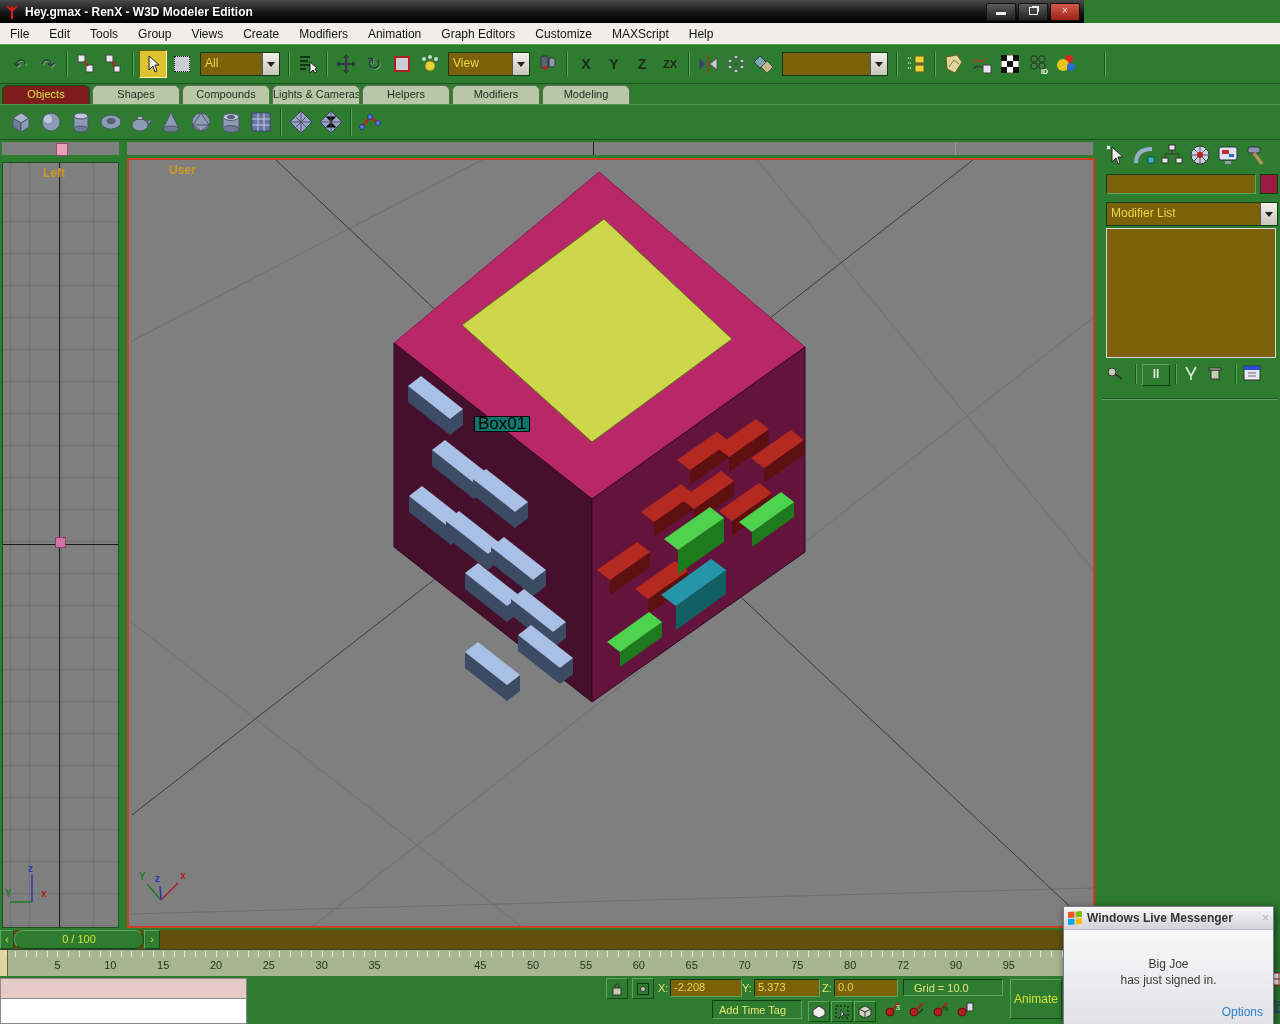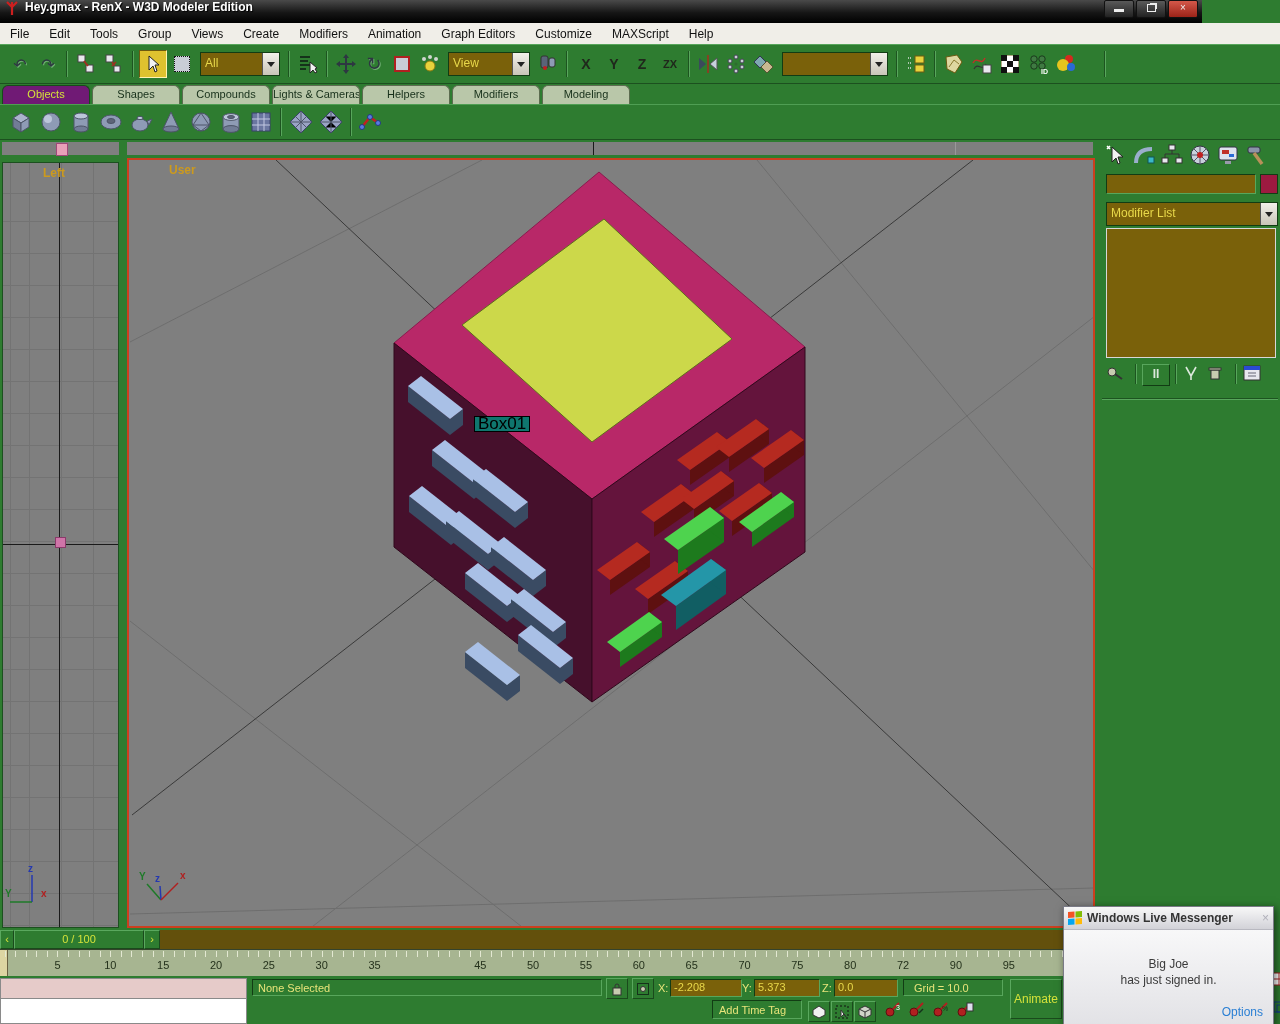--- a/index.html
+++ b/index.html
@@ -1,19 +1,19 @@
 <!DOCTYPE html>
 <html><head>
 <meta charset="utf-8">
 <style>
   html,body{margin:0;padding:0;}
   body{width:1280px;height:1024px;position:relative;background:#2e7c30;font-family:"Liberation Sans",sans-serif;overflow:hidden;}
   .abs{position:absolute;}
   
-  .titlebar{left:0;top:0;width:1202px;height:23px;background:linear-gradient(#4a4a4a,#161616 55%,#000);display:flex;color:#fff;}
+  .titlebar{left:0;top:0;width:1084px;height:23px;background:linear-gradient(#4a4a4a,#161616 55%,#000);display:flex;align-items:center;color:#fff;}
   .titlebar .ttext{font-size:12px;font-weight:bold;margin-left:5px;text-shadow:1px 1px 1px #000;}
   .gmaxicon{width:16px;height:16px;margin-left:4px;}
   .winbtns{margin-left:auto;display:flex;gap:2px;margin-right:4px;}
   .winbtn{width:28px;height:16px;border-radius:2px;background:linear-gradient(#5a5a5a,#222);border:1px solid #111;color:#eee;font-size:10px;line-height:14px;text-align:center;}
   .winbtn.close{background:linear-gradient(#d4584a,#9c2318);}
   
   .menubar{left:0;top:23px;width:1280px;height:21px;background:#f0eee8;border-bottom:2px solid #2e7c30;display:flex;align-items:center;}
   .mitem{font-size:12px;color:#111;padding:2px 10px;}
   
   .toolbar{left:0;top:44px;width:1280px;height:40px;background:#2e7c30;border-top:1px solid #57a55b;border-bottom:1px solid #1c501f;display:flex;align-items:center;padding-left:6px;box-sizing:border-box;}
@@ -22,21 +22,21 @@
   .tsep{width:1px;height:26px;background:#1d5420;border-right:1px solid #58a65c;margin:0 4px;}
   .glyph{font-size:16px;color:#2e3742;text-shadow:1px 1px 0 #6fae72;}
   .axisbtn{width:24px;height:24px;display:flex;align-items:center;justify-content:center;font-size:14px;font-weight:bold;color:#20281c;margin:0 2px;}
   .dd{height:22px;background:#7a610a;border:1px solid #123c14;display:flex;align-items:stretch;}
   .dd .txt{color:#e8d84a;font-size:12px;padding:3px 4px 0 4px;flex:1;overflow:hidden;white-space:nowrap;}
   .dd .btn{width:16px;background:linear-gradient(#f2f0ea,#c9c5b8);border-left:1px solid #555;display:flex;align-items:center;justify-content:center;}
   .dd .btn:after{content:"";border:4px solid transparent;border-top:5px solid #222;margin-top:4px;}
   
   .tabbar{left:0;top:84px;width:1280px;height:20px;display:flex;align-items:flex-end;padding-left:2px;box-sizing:border-box;}
   .tab{width:86px;height:18px;margin-right:2px;background:#b9c7a9;border:1px solid #5c6c50;border-bottom:none;border-radius:6px 6px 0 0;font-size:11px;color:#17301a;text-align:center;line-height:17px;overflow:hidden;white-space:nowrap;}
-  .tab.active{background:#701a75;color:#d5e23a;border-color:#174a1a;}
+  .tab.active{background:#7f1d1d;color:#d5e23a;border-color:#174a1a;}
   
   .objbar{left:0;top:104px;width:1280px;height:36px;background:#2e7c30;border-top:1px solid #4f9e53;border-bottom:1px solid #1c501f;display:flex;align-items:center;padding-left:6px;box-sizing:border-box;}
   .ocell{width:30px;height:30px;display:flex;align-items:center;justify-content:center;}
   
   .sliver{background:#7f7f7f;}
   .vp-left{left:2px;top:162px;width:117px;height:766px;background-color:#7f7f7f;background-image:repeating-linear-gradient(90deg,#737373 0 1px,transparent 1px 32px),repeating-linear-gradient(0deg,#737373 0 1px,transparent 1px 32px);background-position:26px 0,0 31px;border:1px solid #1c501f;box-sizing:border-box;}
   .vplabel{font-size:12px;font-weight:bold;color:#cc9a1e;position:absolute;left:8px;top:3px;padding-left:32px;}
   .vp-user{left:127px;top:158px;width:968px;height:770px;background:#7f7f7f;border:2px solid #cc3f1f;box-sizing:border-box;}
   .tooltip{left:345px;top:256px;background:#0f766e;border:1px solid #000;font-size:17px;color:#000;padding:0 3px;line-height:14px;}
   
@@ -560,21 +560,21 @@
           <rect x="2" y="2" width="16" height="4" fill="#2a4ad4"></rect>
           <path d="M6 9h8M6 12h8" stroke="#667"></path>
         </svg>
       </div>
   </div>
   <div class="groove"></div>
 </div>
 
 <div class="abs timeslider">
   <div class="tsbtn" style="width:12px;line-height:17px;">‹</div>
-  <div class="tsbtn" style="width:128px;line-height:17px;">0 / 100</div>
+  <div class="tsbtn" style="width:128px;line-height:17px;border-radius:9px;">0 / 100</div>
   <div class="tsbtn" style="width:14px;line-height:17px;">›</div>
 </div>
 
 <div class="ruler" id="ruler">
   <div class="rmarker"></div>
 <div class="rtick" style="left: 4.6px;"></div>
     <div class="rtick" style="left: 15.17px;"></div>
     <div class="rtick" style="left: 25.74px;"></div>
     <div class="rtick" style="left: 36.31px;"></div>
     <div class="rtick" style="left: 46.88px;"></div>
@@ -692,21 +692,20 @@
     <div class="rlabel" style="left: 850.2px;">80</div>
     <div class="rlabel" style="left: 903.05px;">72</div>
     <div class="rlabel" style="left: 955.9px;">90</div>
     <div class="rlabel" style="left: 1008.75px;">95</div>
   </div>
 
 <div class="abs statusbar">
   <div class="abs listener-pink"></div>
   <div class="abs listener-white"></div>
 
-  <div class="abs sunken" style="left:252px;top:3px;width:350px;height:17px;padding:2px 0 0 5px;box-sizing:border-box;">None Selected</div>
 
   <div class="abs sqbtn" style="left:606px;top:2px;">
       <svg width="12" height="14">
         <rect x="2" y="6" width="8" height="7" fill="#c8ccb0" stroke="#333"></rect>
         <path d="M4 6 V4 a2 2 0 0 1 4 0 V6" stroke="#333" fill="none"></path>
       </svg>
     </div>
   <div class="abs sqbtn" style="left:632px;top:2px;">
       <svg width="12" height="12">
         <rect x="0.5" y="0.5" width="11" height="11" fill="none" stroke="#15321a"></rect>

